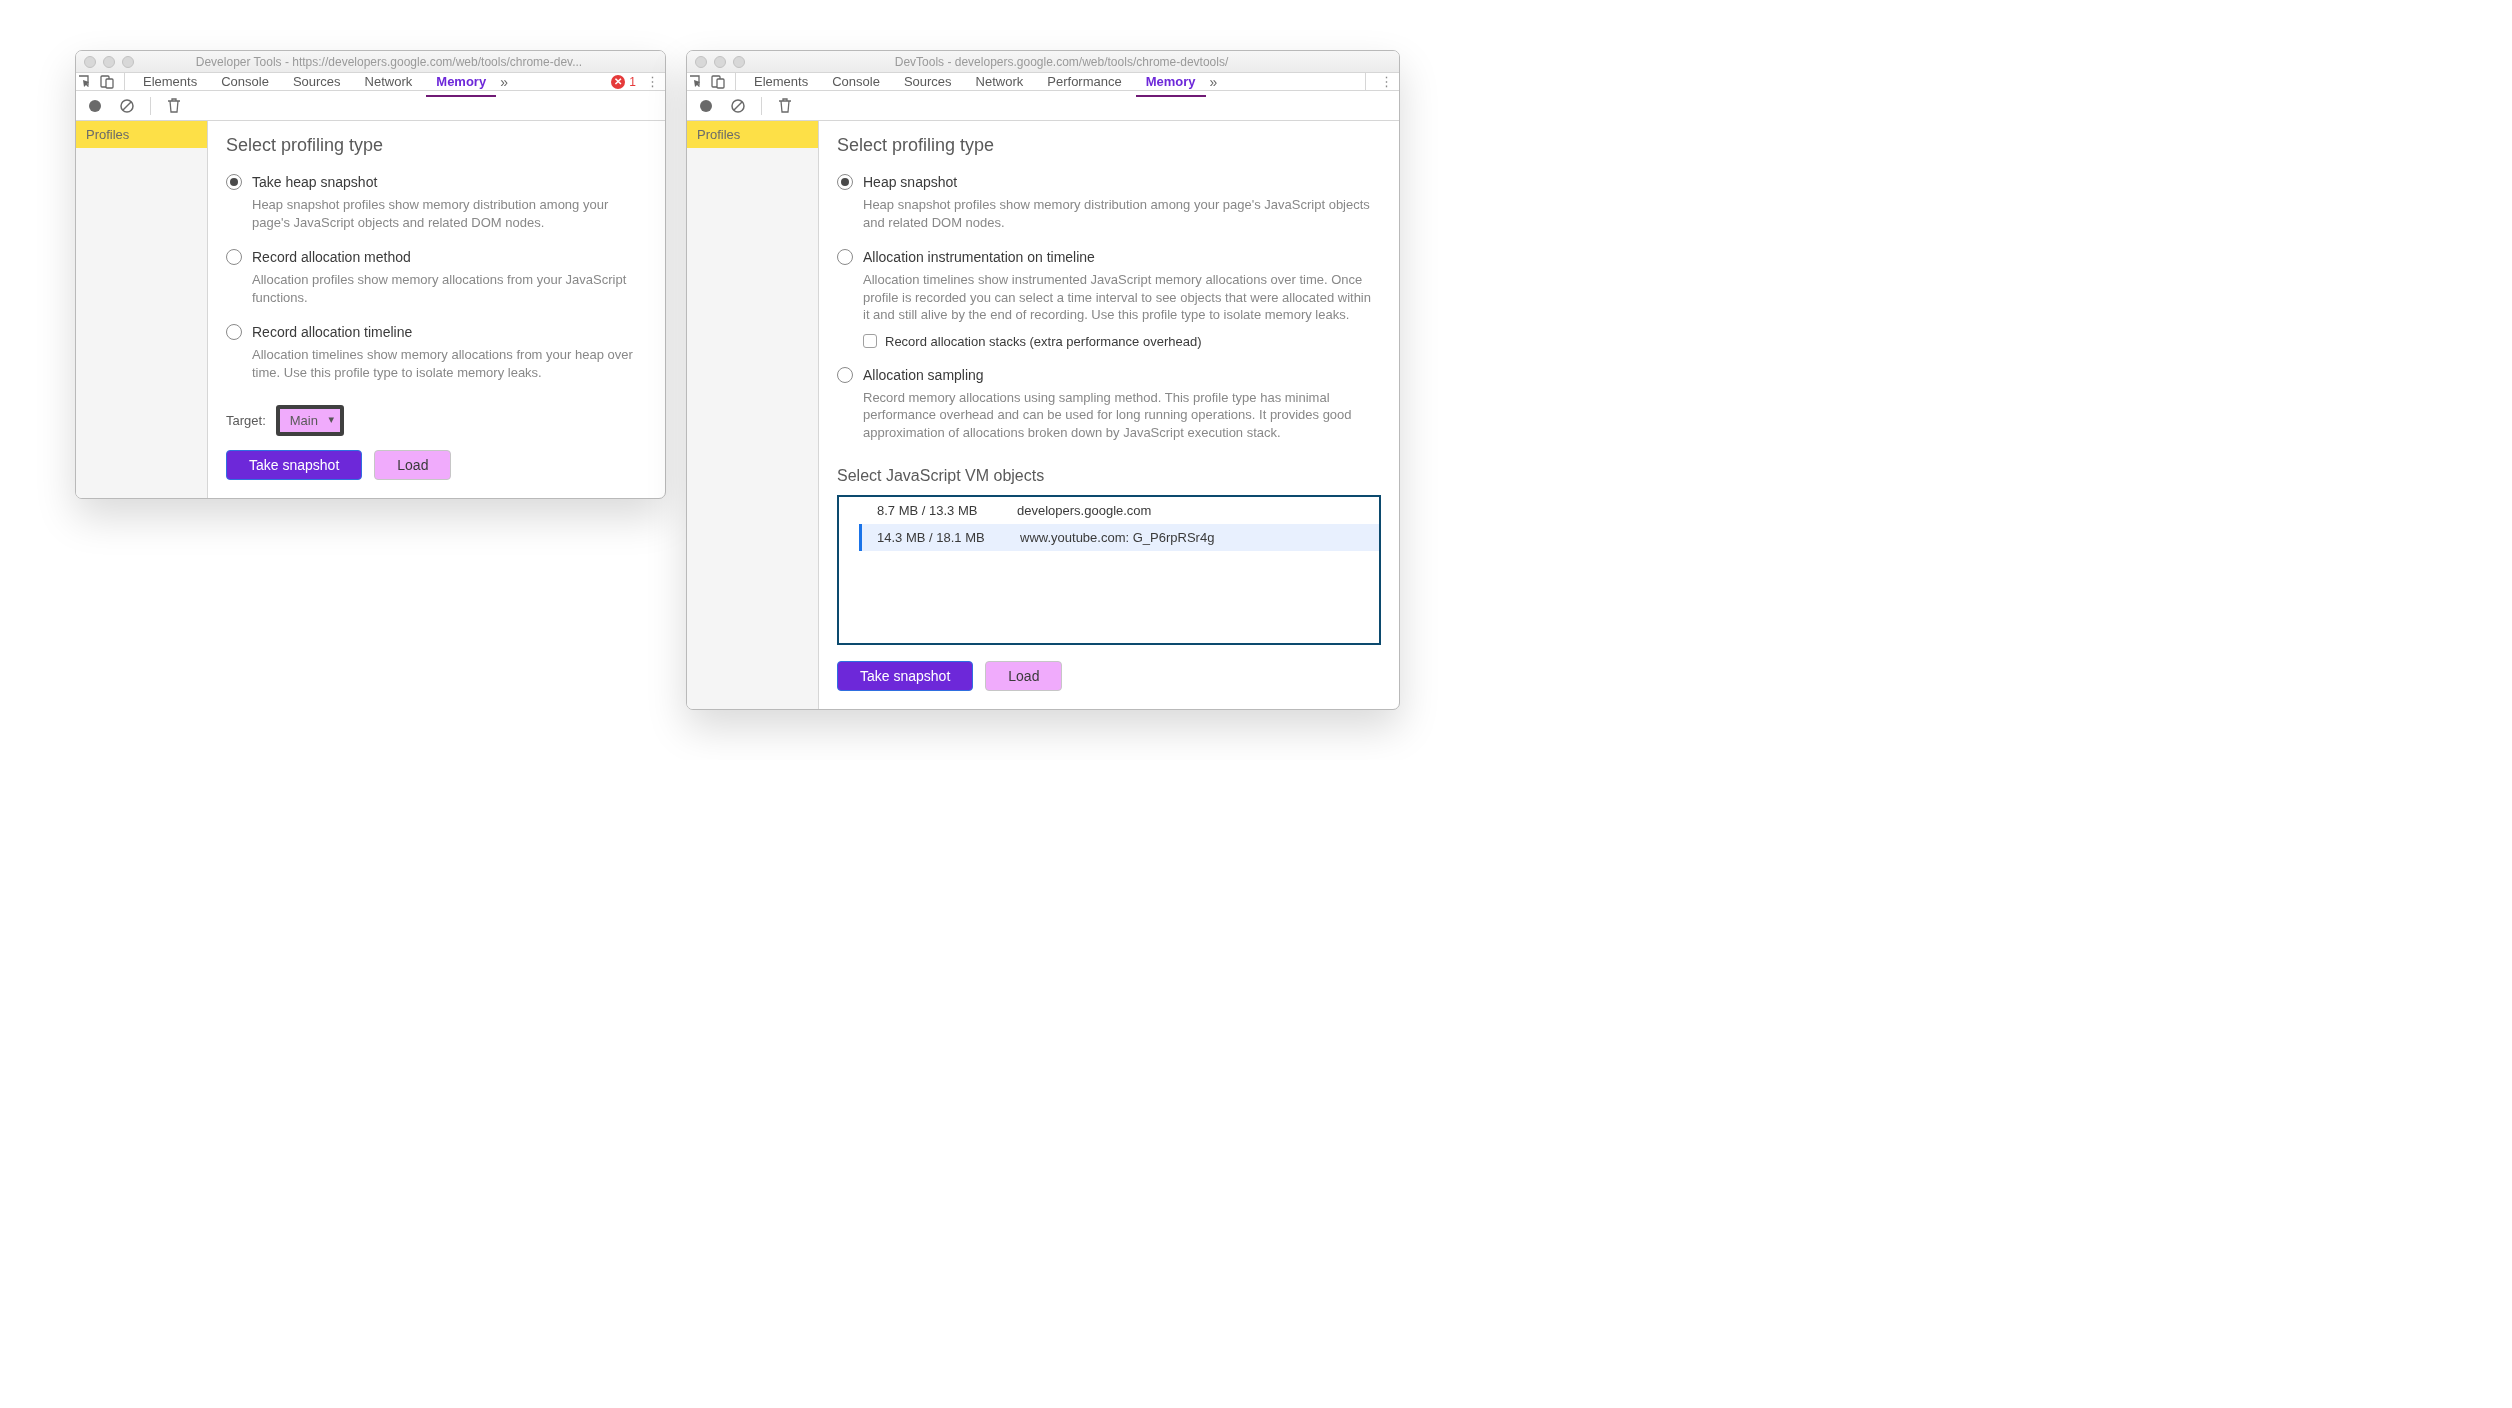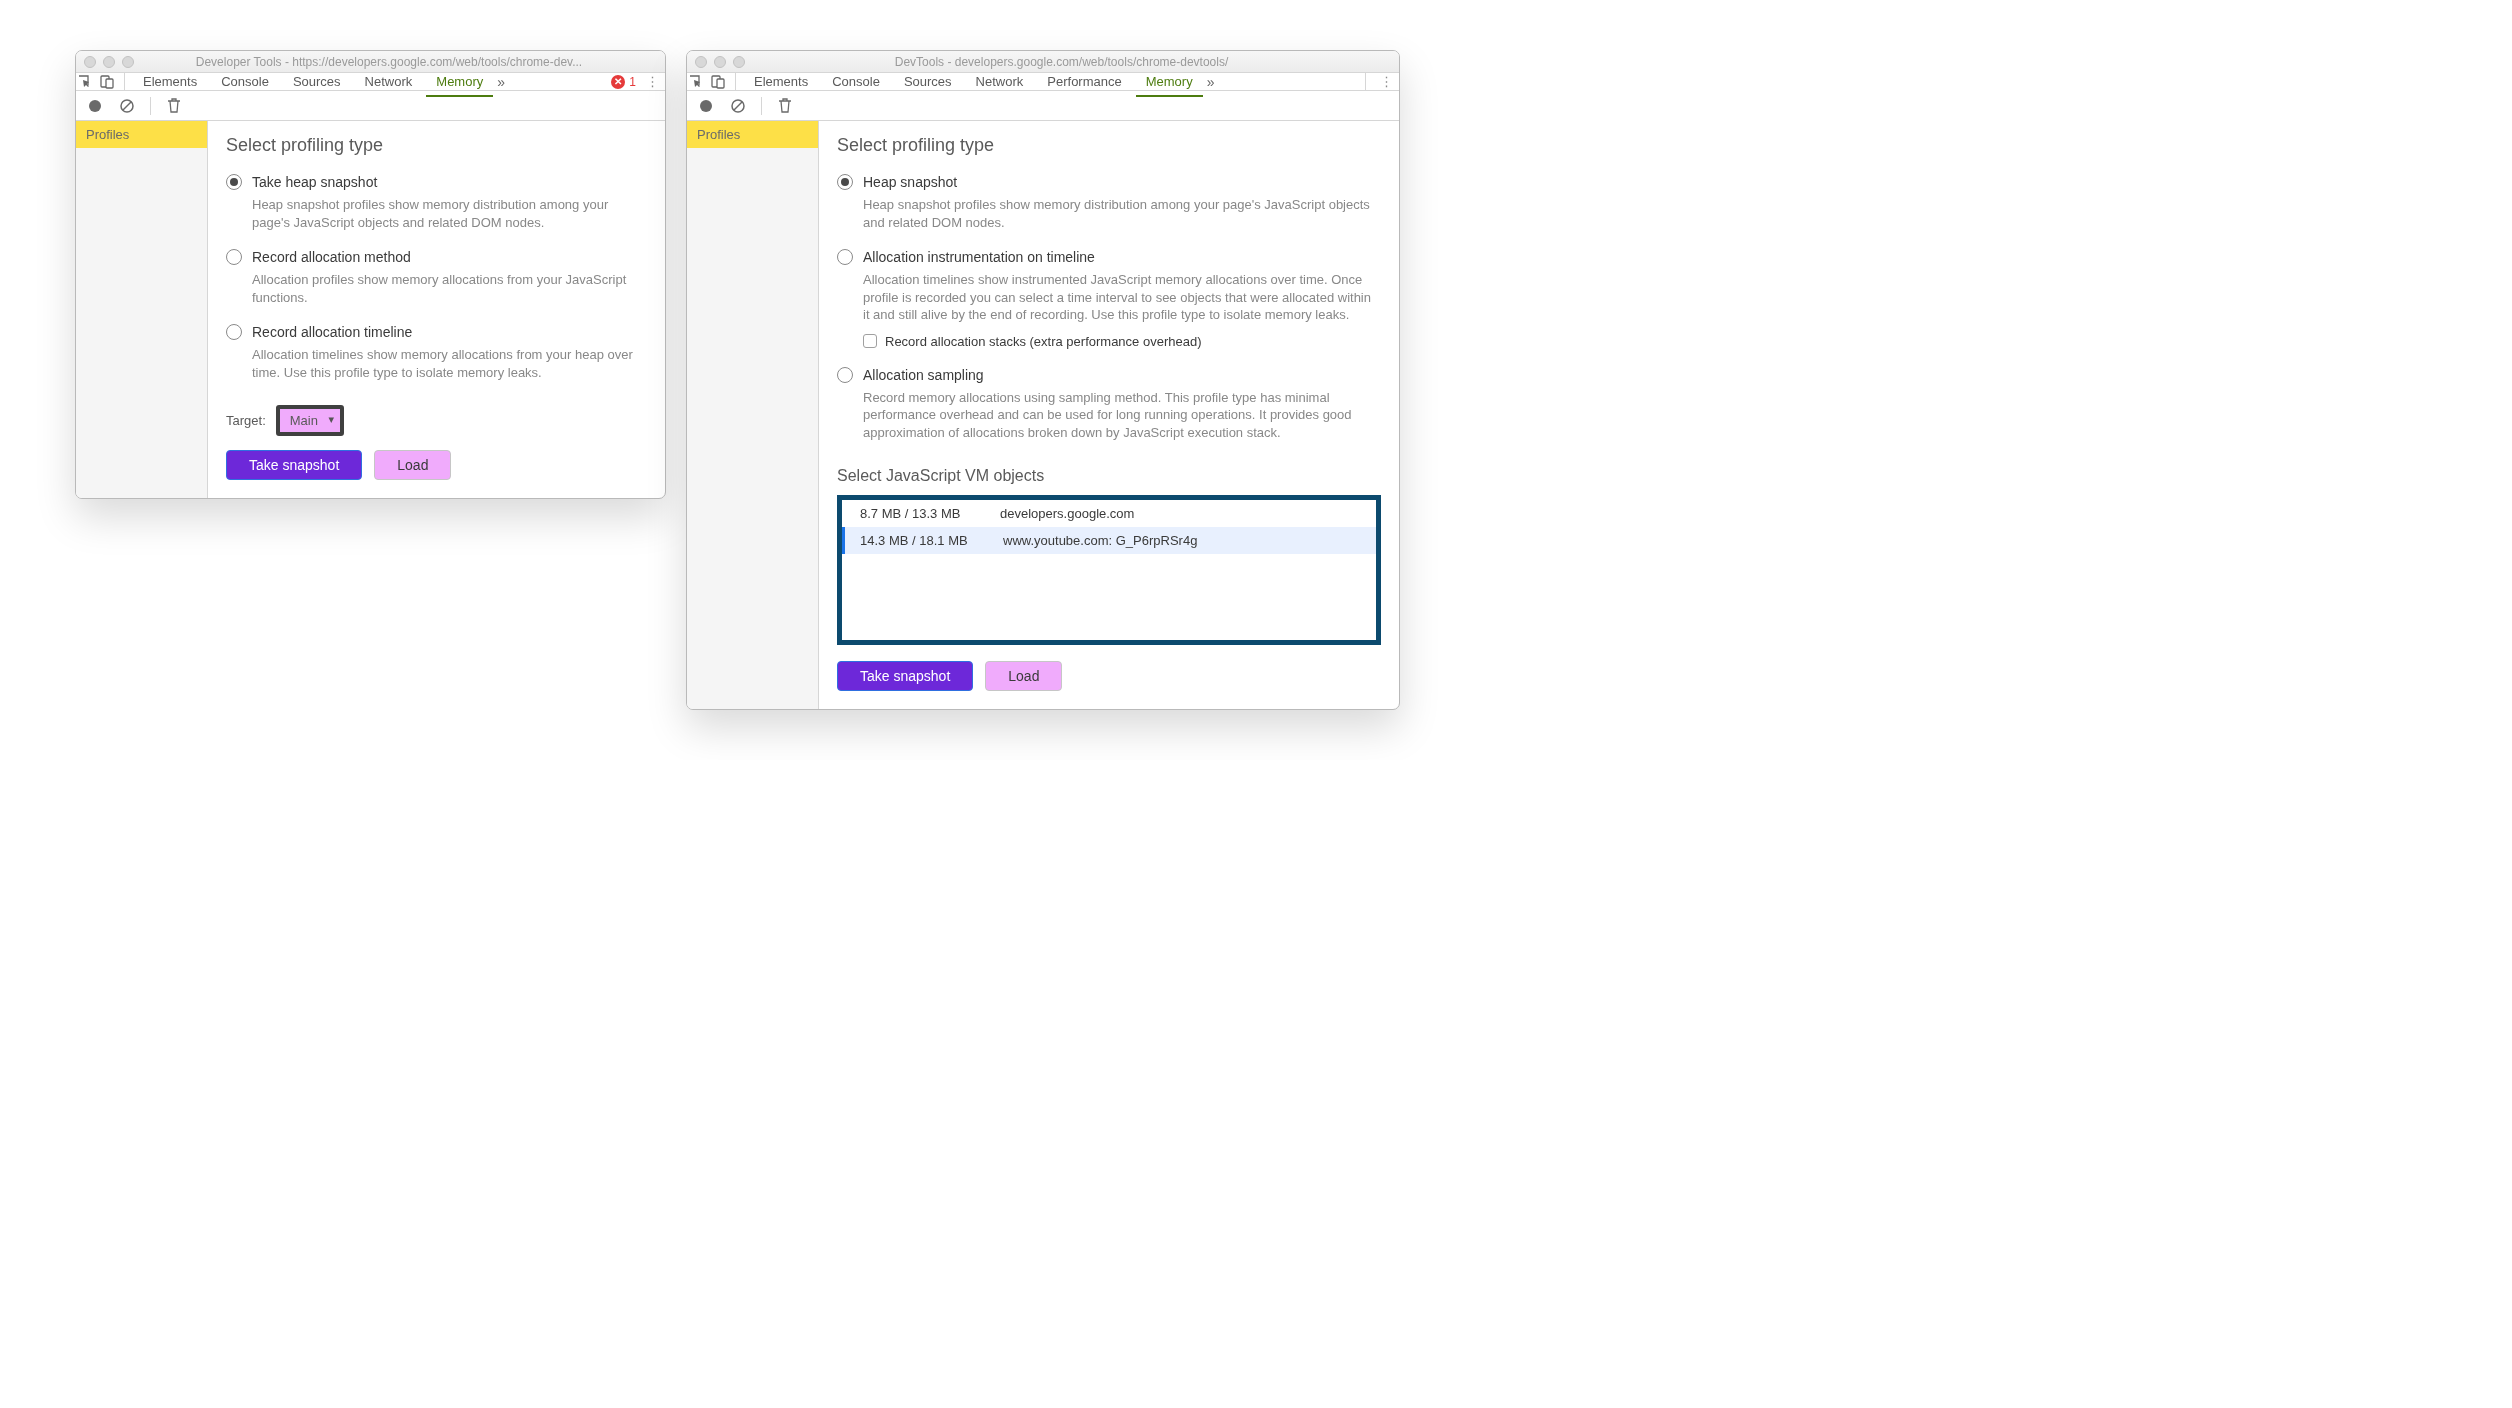--- a/index.html
+++ b/index.html
@@ -34,21 +34,21 @@
     border-bottom: 1px solid #d6d6d6;
     display: flex; align-items: center;
     padding: 0 0;
     gap: 4px;
     color: #5a5a5a;
     font-size: 13px;
   }
   .tabbar .ico { width:18px; display:inline-flex; justify-content:center; }
   .tabbar .divider { width:1px; height:18px; background:#d6d6d6; margin:0 4px; }
   .tabbar .tab { padding: 0 10px; height:30px; display:flex; align-items:center; cursor:default; }
-  .tabbar .tab.active { color:#4d7c0f; border-bottom:2px solid #4d7c0f; margin-bottom:-1px; }
+  .tabbar .tab.active { color:#6d28d9; border-bottom:2px solid #701a75; margin-bottom:-1px;font-weight:bold; }
   .tabbar .spacer { flex:1; }
   .tabbar .err-badge { display:flex; align-items:center; gap:4px; color:#e53a3a; font-size:12px; }
   .tabbar .err-badge .circ { width:14px; height:14px; border-radius:50%; background:#e53a3a; color:#fff; font-size:10px; display:flex; align-items:center; justify-content:center; font-weight:bold; }
   .kebab { color:#888; padding:0 6px; }
 
   .toolbar2 {
     height: 30px;
     border-bottom: 1px solid #d6d6d6;
     display:flex; align-items:center; gap:14px;
     padding: 0 10px;
@@ -85,21 +85,21 @@
   }
   .select::after { content:"▾"; position:absolute; right:6px; top:4px; font-size:11px; color:#555; }
 
   .btnrow { display:flex; gap:12px; }
   .btn {
     border:1px solid #c6c6c6; border-radius:4px; padding:6px 22px; font-size:14px; background:#f0abfc; color:#3a3a3a;
   }
   .btn.primary { background:#6d28d9; border-color:#2f6fe0; color:#fff; }
 
   h2.vm-title { font-size:16px; font-weight:400; color:#5a5a5a; margin:8px 0 10px 0; }
-  .vm-box { border:5px solid #0c4a6e; flex:1; min-height:150px; display:flex; flex-direction:column; }
+  .vm-box { border:2px solid #0c4a6e; flex:1; min-height:150px; display:flex; flex-direction:column;padding-left:20px; }
   .vm-row { display:flex; font-size:13px; color:#3a3a3a; padding:6px 0; }
   .vm-row .col-mem { width:150px; text-align:left; padding-left:18px; }
   .vm-row .col-name { flex:1; padding-left:8px; }
   .vm-row.selected { background:#e8f0fe; border-left:3px solid #1a73e8; padding-left:0; }
   .vm-row.selected .col-mem { padding-left:15px; }
   .vm-fill { flex:1; }
 
   .chevron { font-size:14px; color:#666; }
 </style>
 </head>

